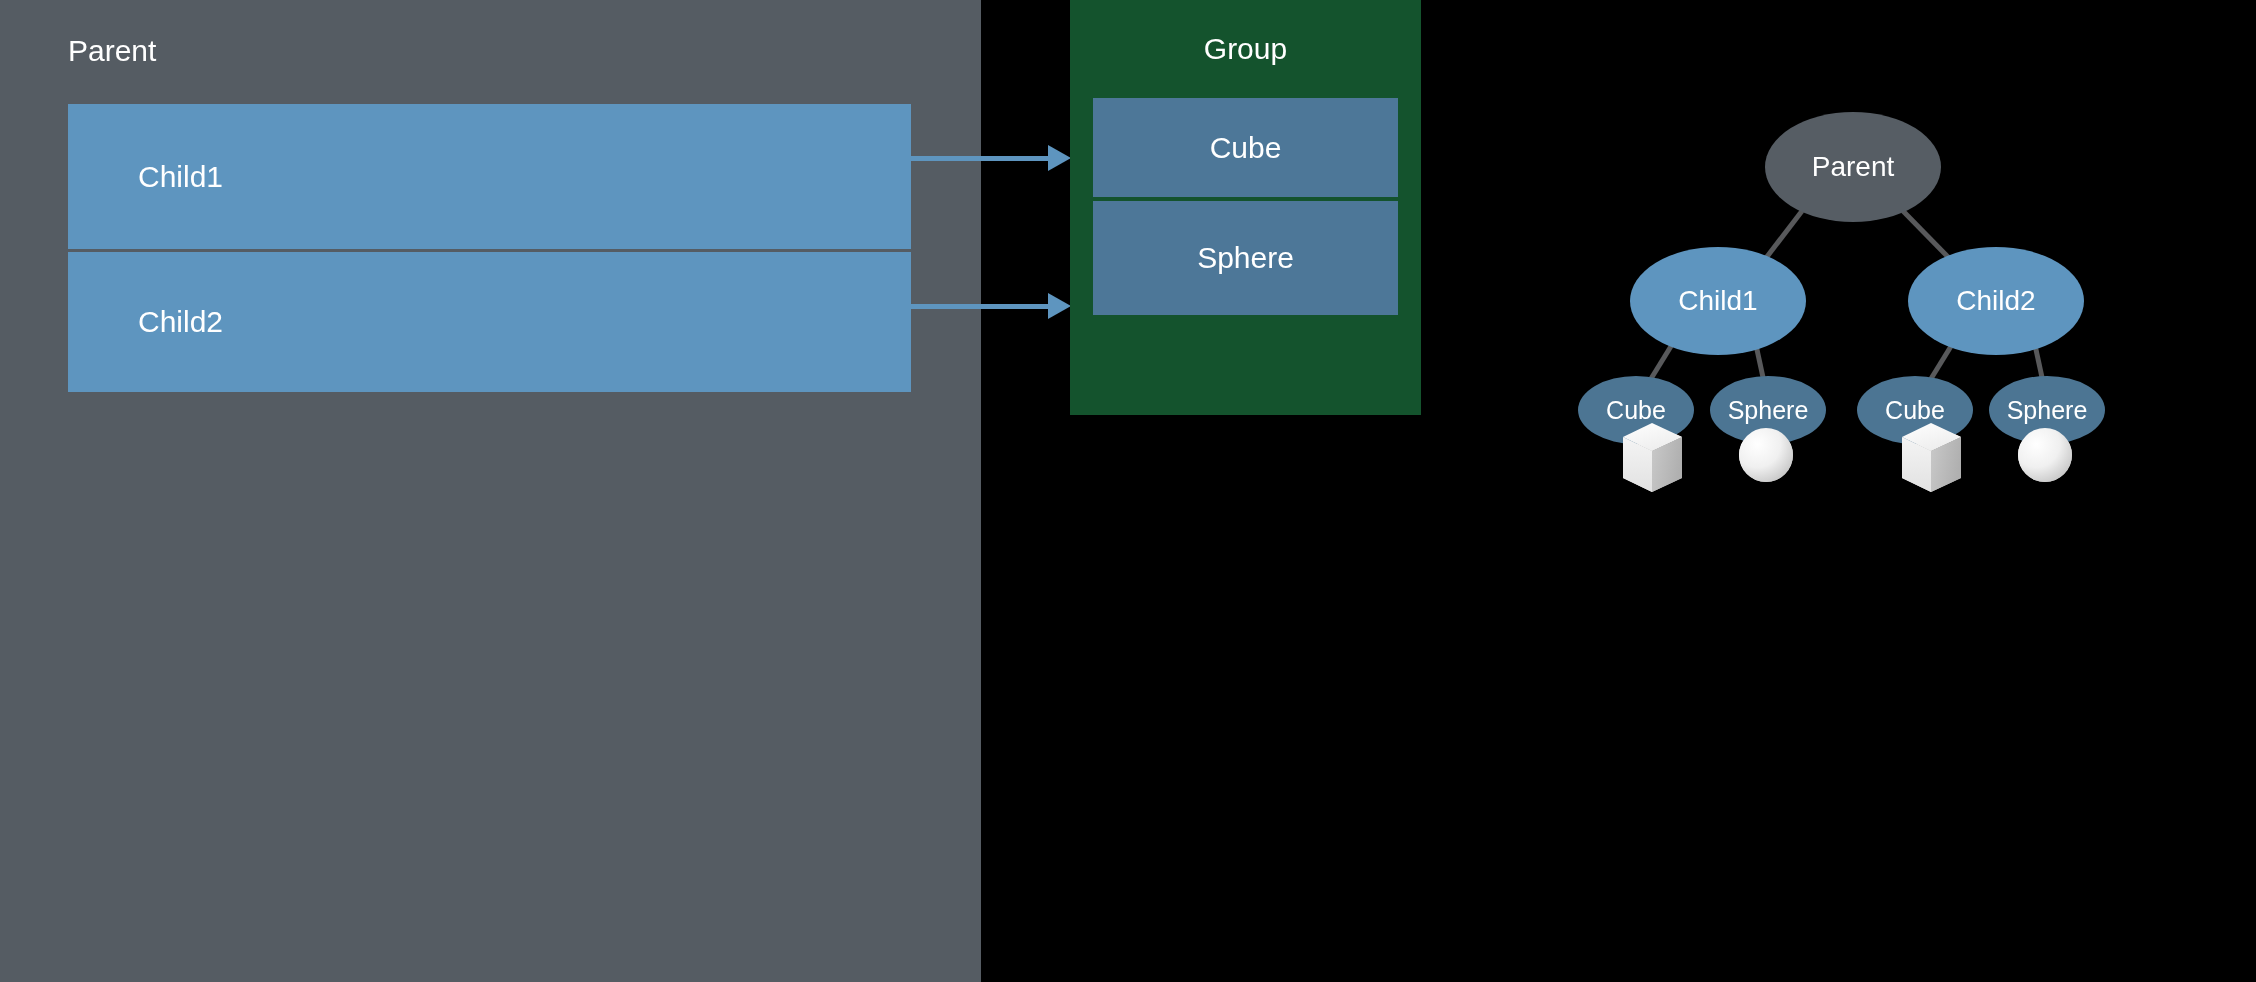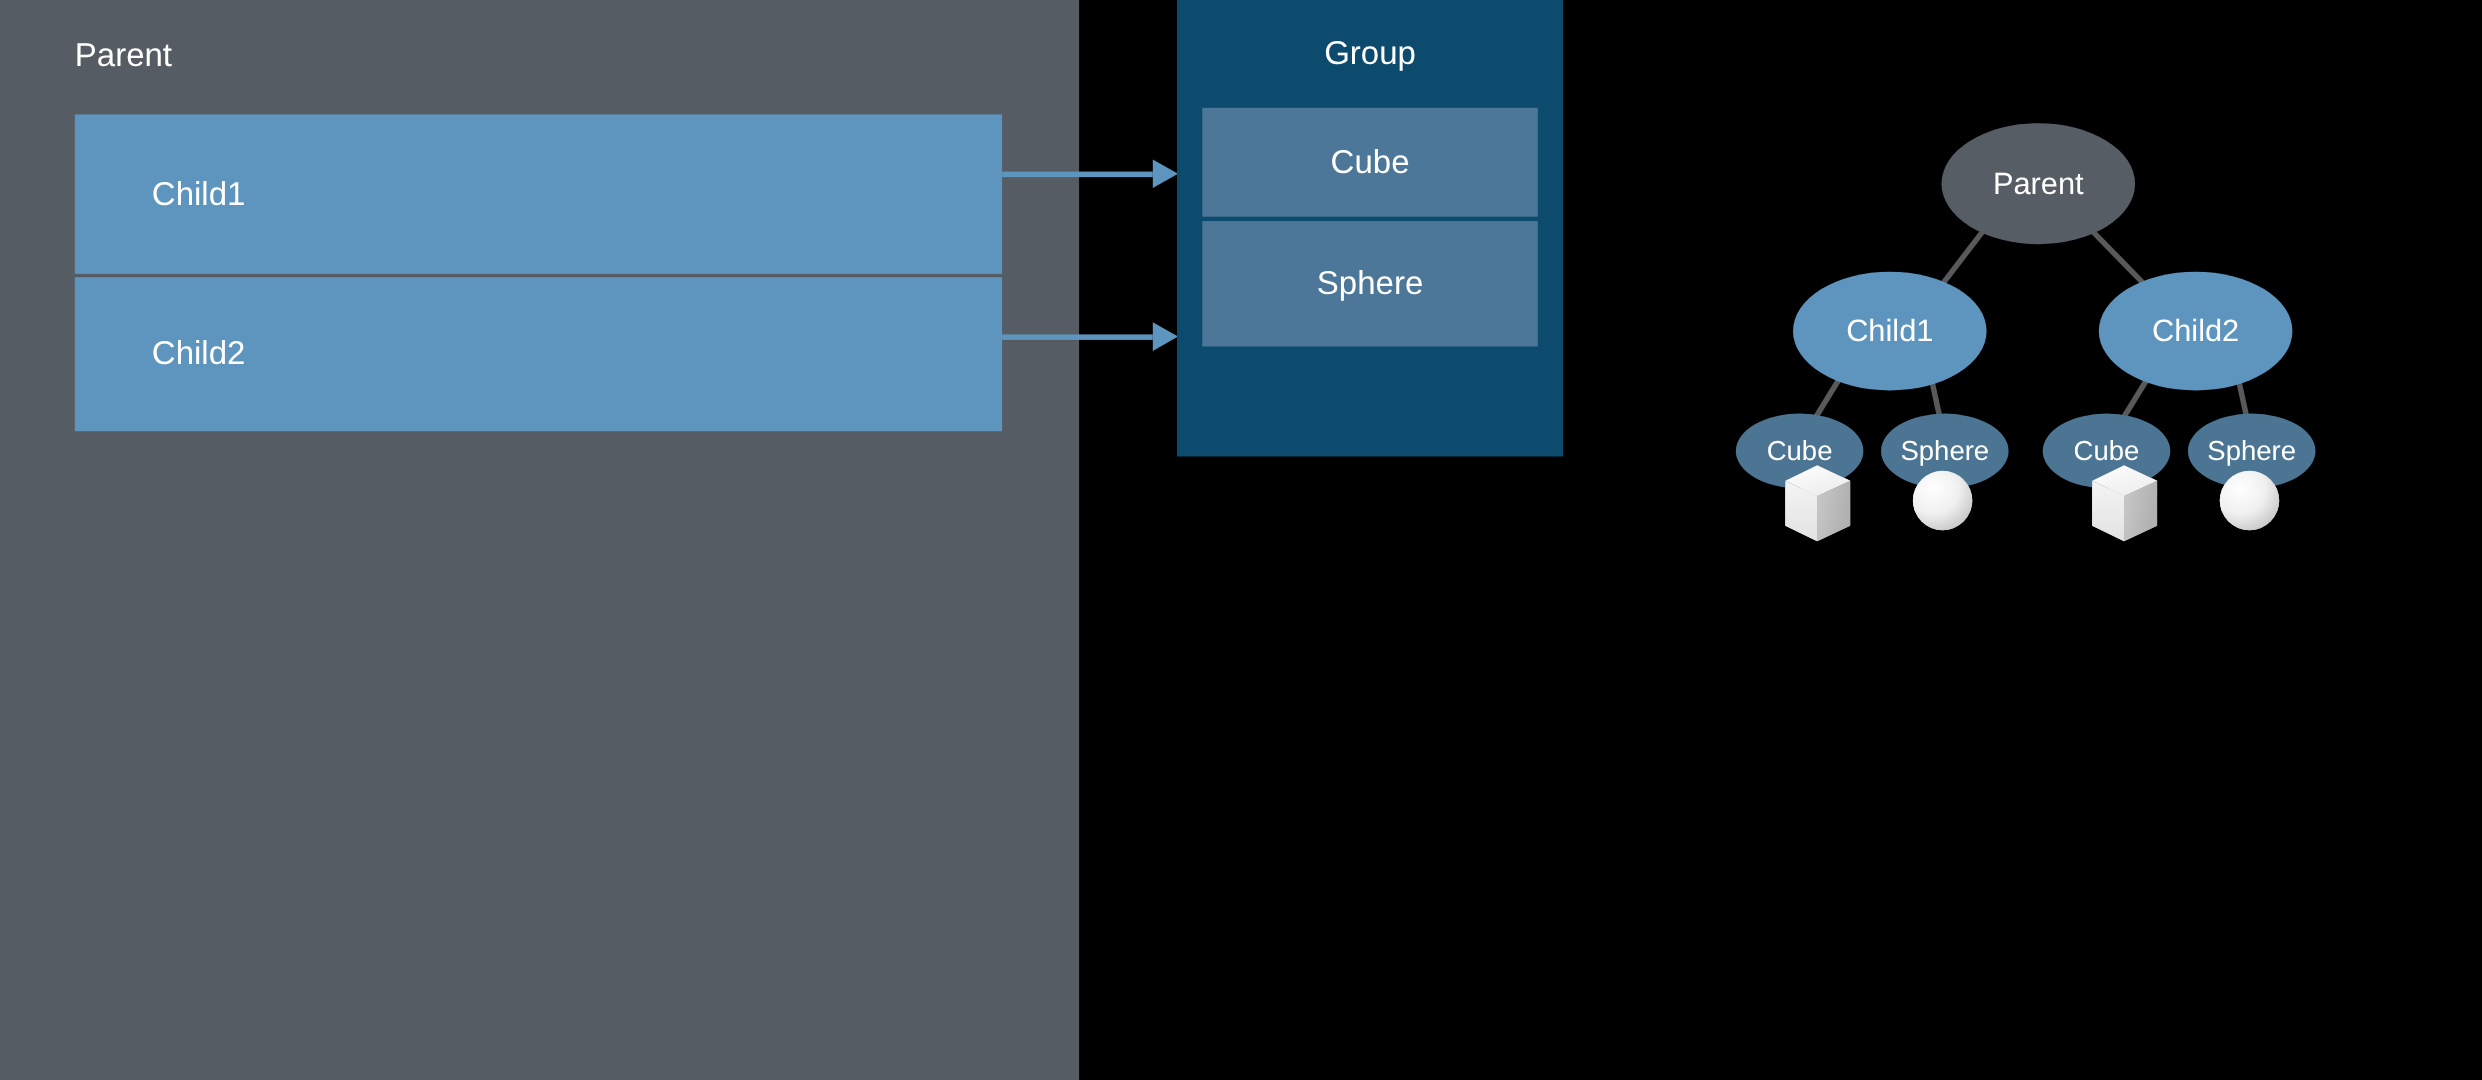--- a/index.html
+++ b/index.html
@@ -81,21 +81,21 @@
   #arrow-child2 .shaft { width: 137px; }
   #arrow-child2 .head  { left: 137px; }
 
   
   #group-panel {
     position: absolute;
     left: 1070px;
     top: 0;
     width: 351px;
     height: 415px;
-    background: #0c4a6e;
+    background: #14532d;
   }
   #group-title {
     position: absolute;
     left: 0;
     top: 0;
     width: 100%;
     height: 98px;
     display: flex;
     align-items: center;
     justify-content: center;

